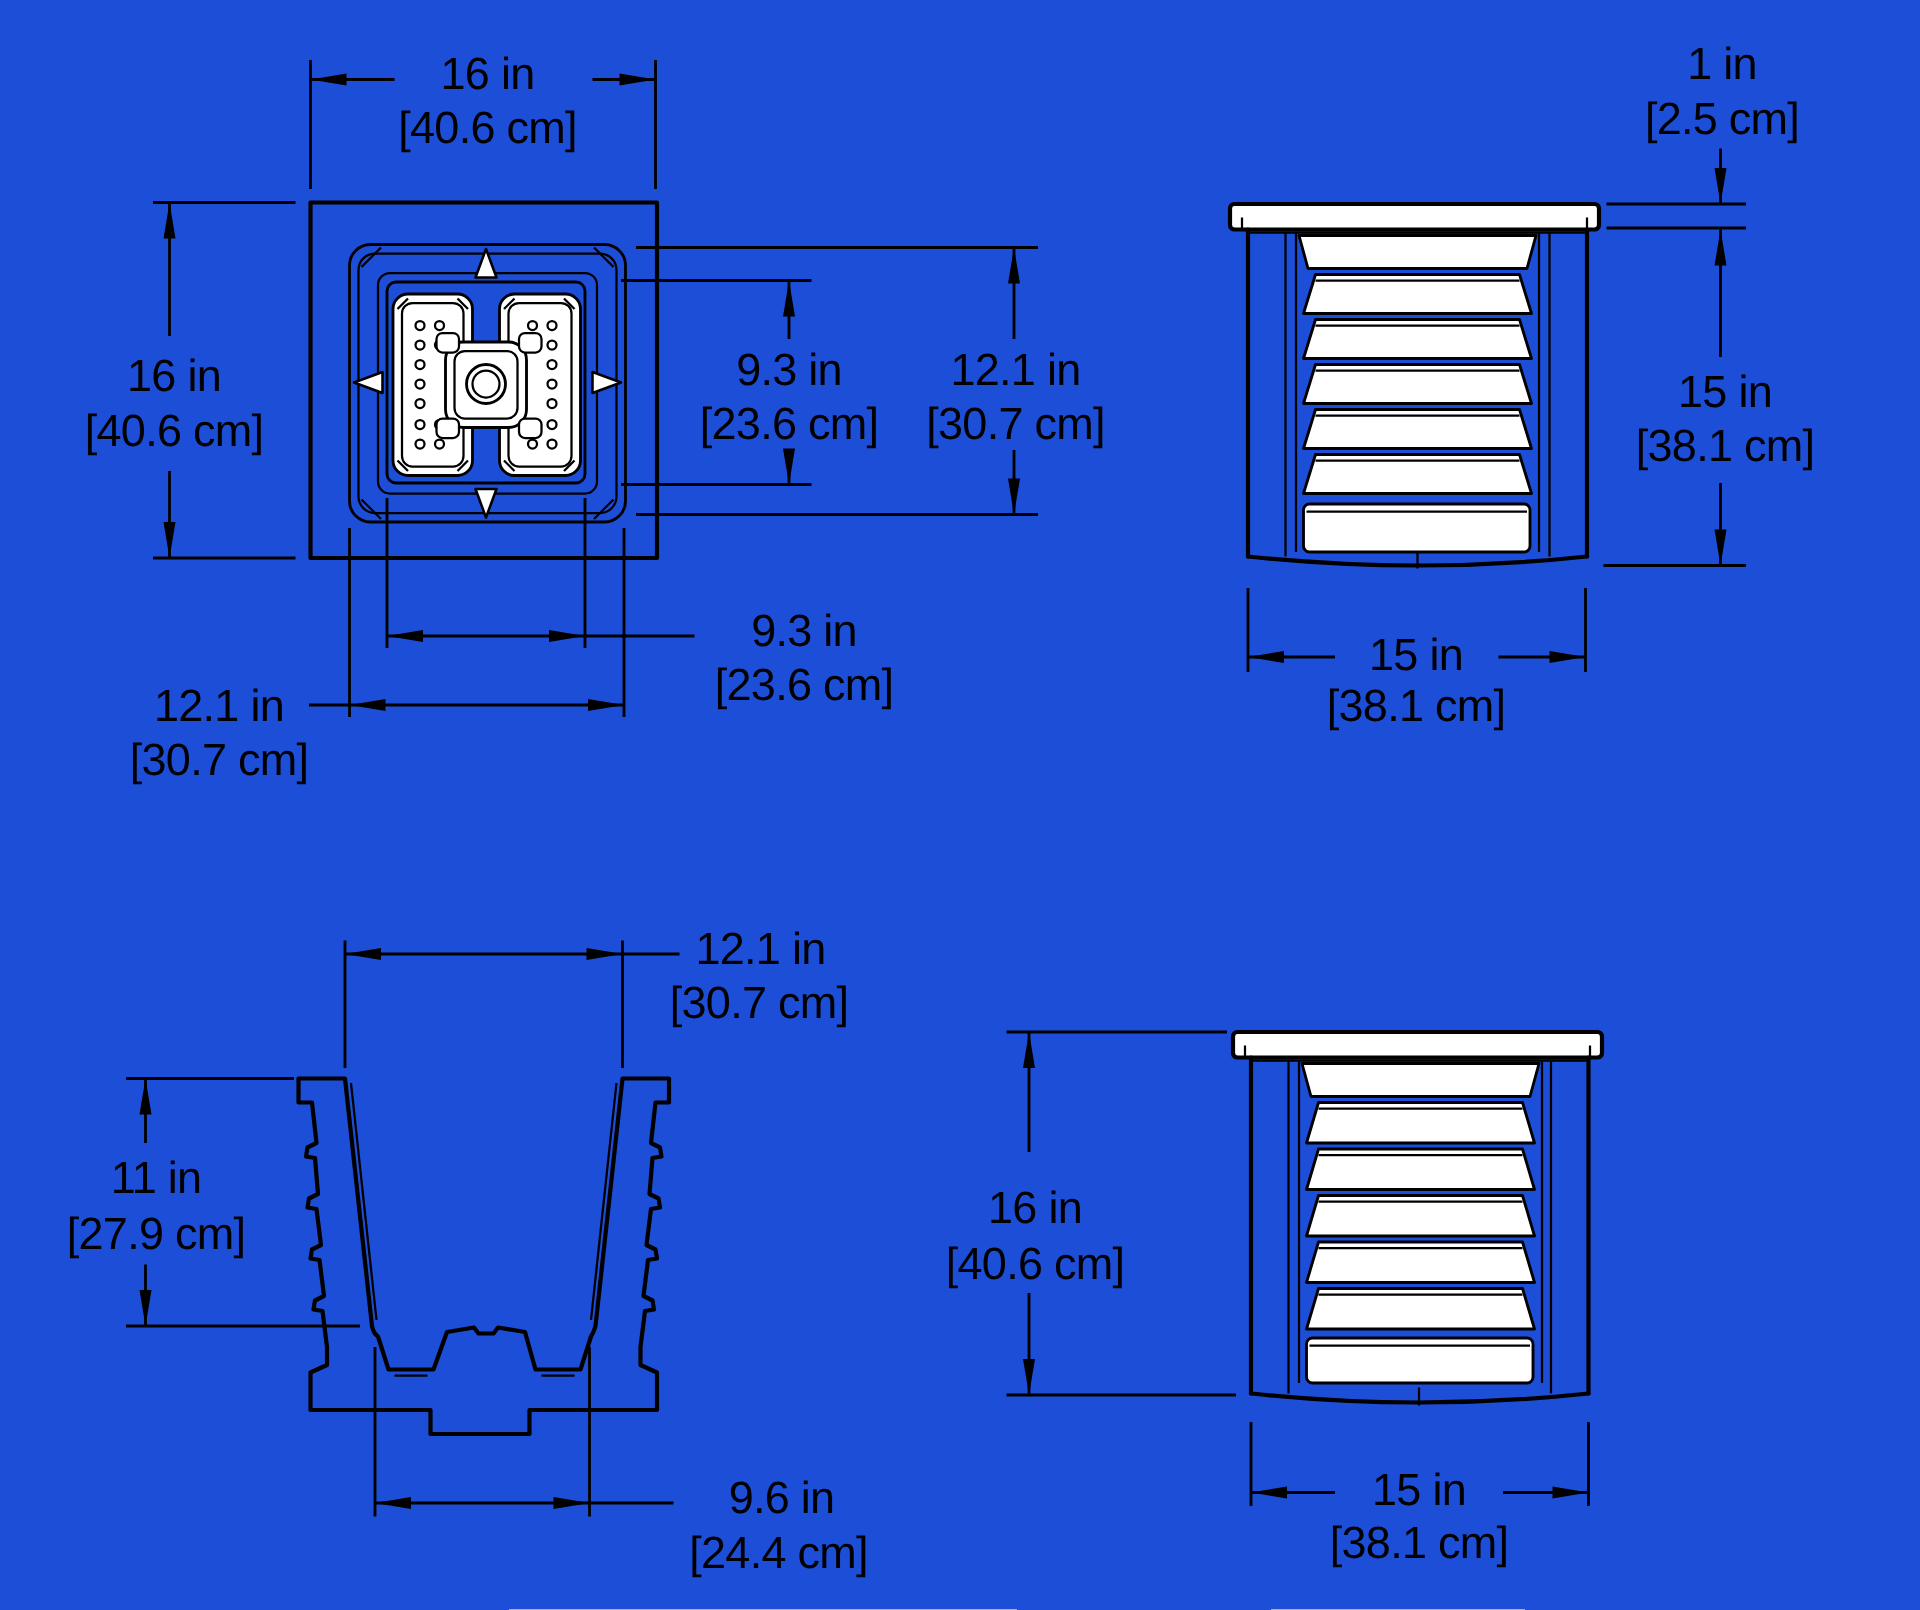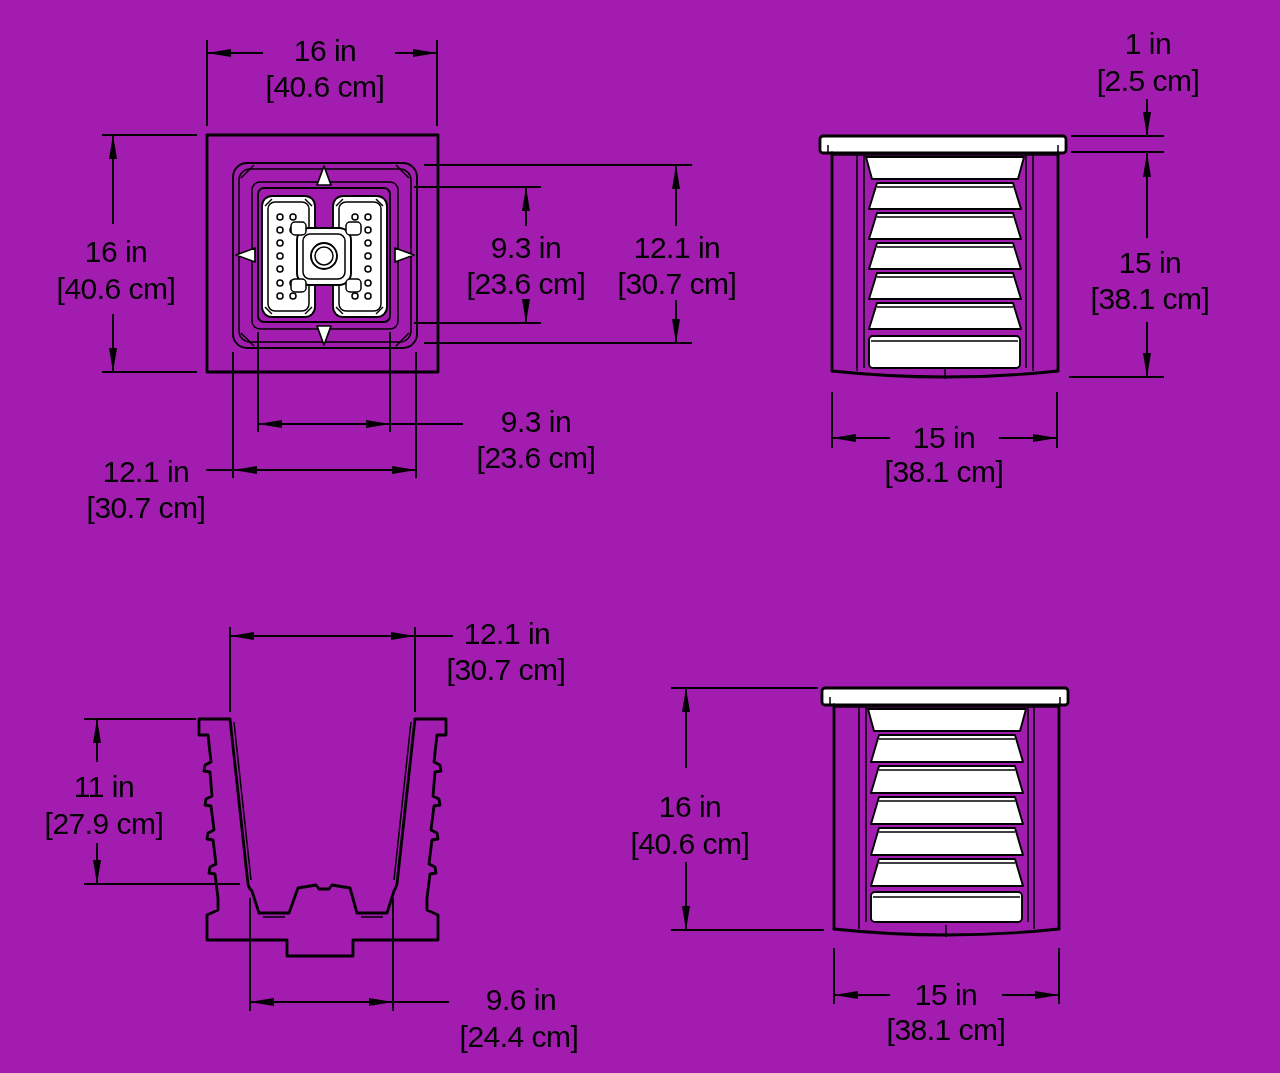--- a/index.html
+++ b/index.html
@@ -1,16 +1,16 @@
 <!DOCTYPE html>
 <html><head>
 <meta charset="utf-8">
 <style>
   html,body{margin:0;padding:0;background:#ffffff;}
-  .stage{width:1280px;height:1073px;position:relative;background:#a21caf;}
+  .stage{width:1280px;height:1073px;position:relative;background:#1d4ed8;}
   svg{display:block;}
   
   .ol  {fill:none;stroke:#000;stroke-width:2.8;stroke-linejoin:round;stroke-linecap:round;}
   .olf {fill:#fff;stroke:#000;stroke-width:2.8;stroke-linejoin:round;}
   .md  {fill:#fff;stroke:#000;stroke-width:1.9;stroke-linejoin:round;}
   .mdn {fill:none;stroke:#000;stroke-width:1.9;stroke-linejoin:round;}
   .tn  {fill:none;stroke:#000;stroke-width:1.5;}
   .tnf {fill:#fff;stroke:#000;stroke-width:1.5;}
   .dim {fill:none;stroke:#000;stroke-width:1.9;stroke-linecap:butt;}
   .notch{fill:#fff;stroke:#000;stroke-width:1.7;stroke-linejoin:round;}

